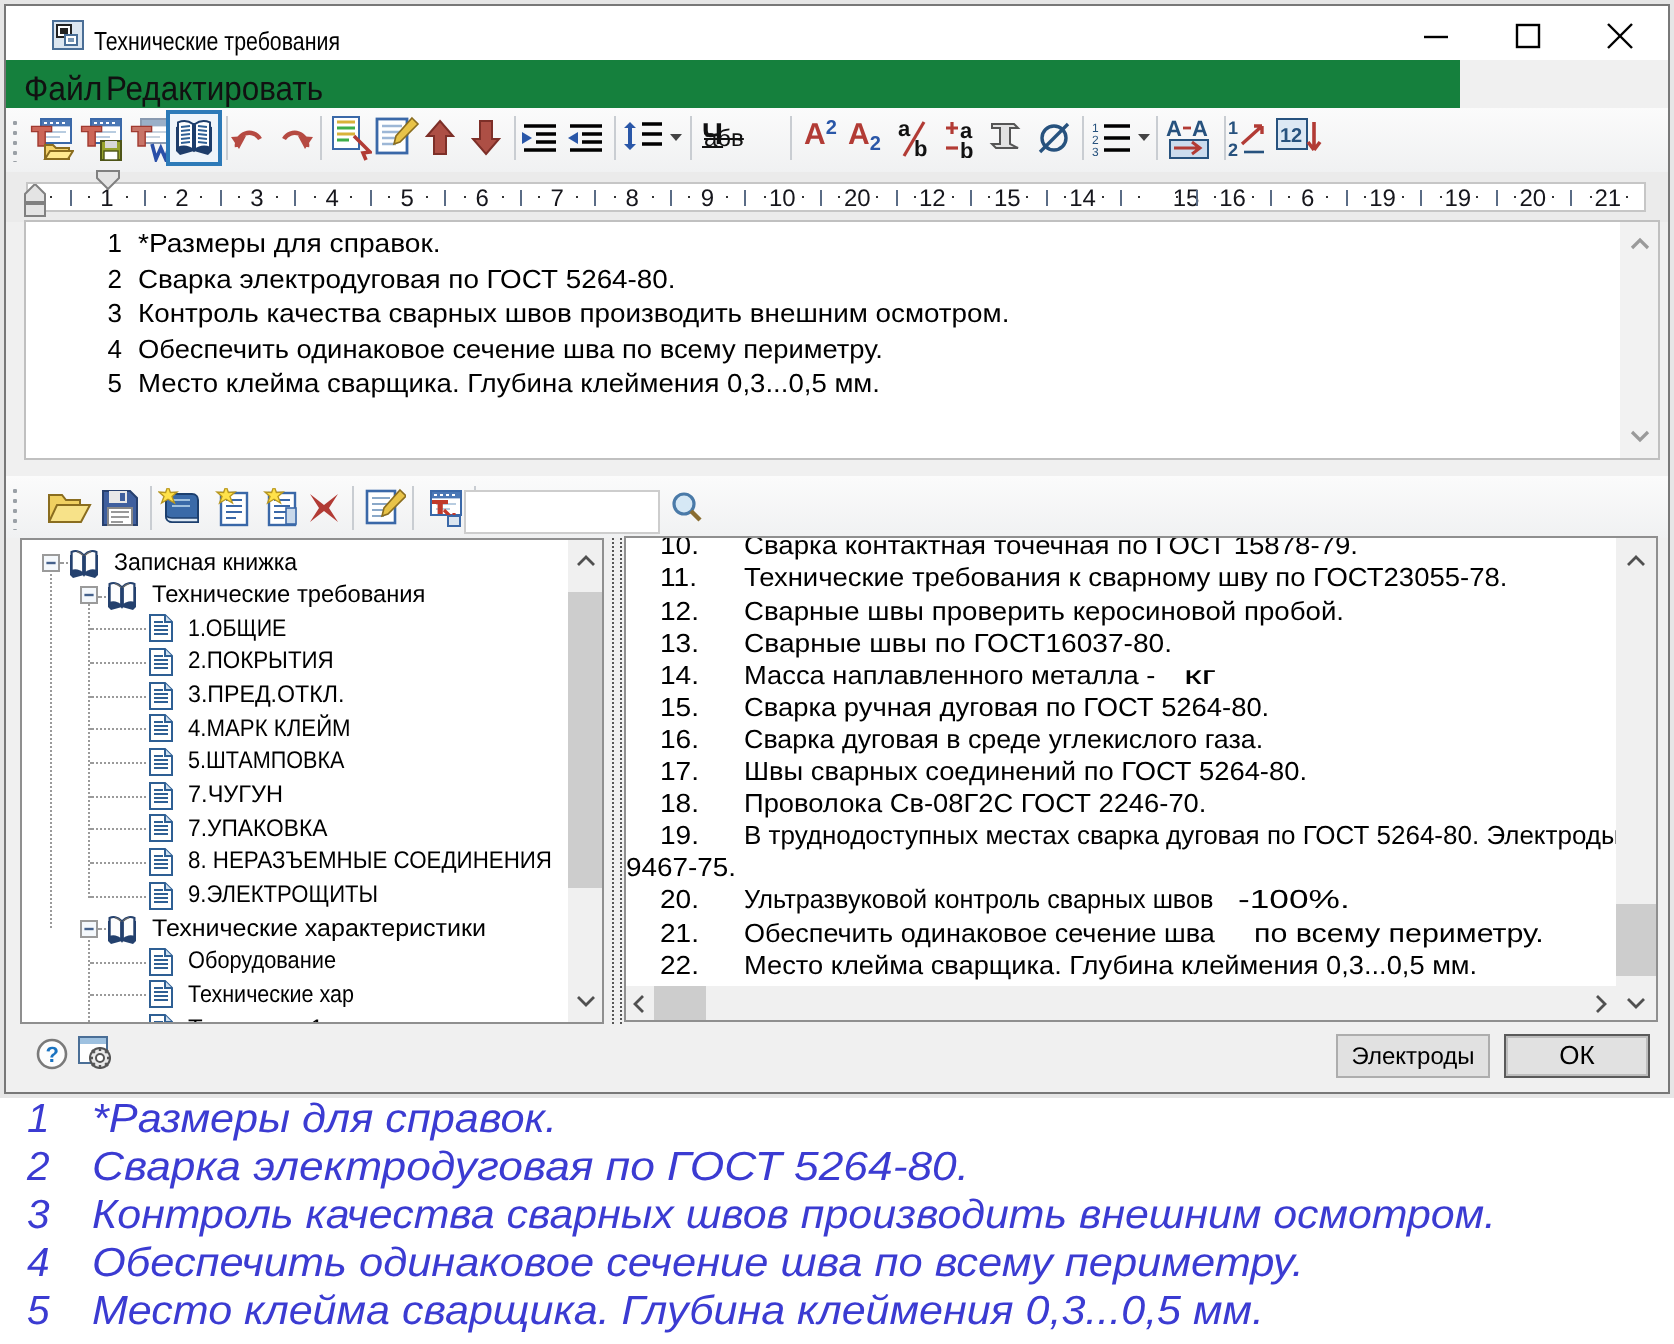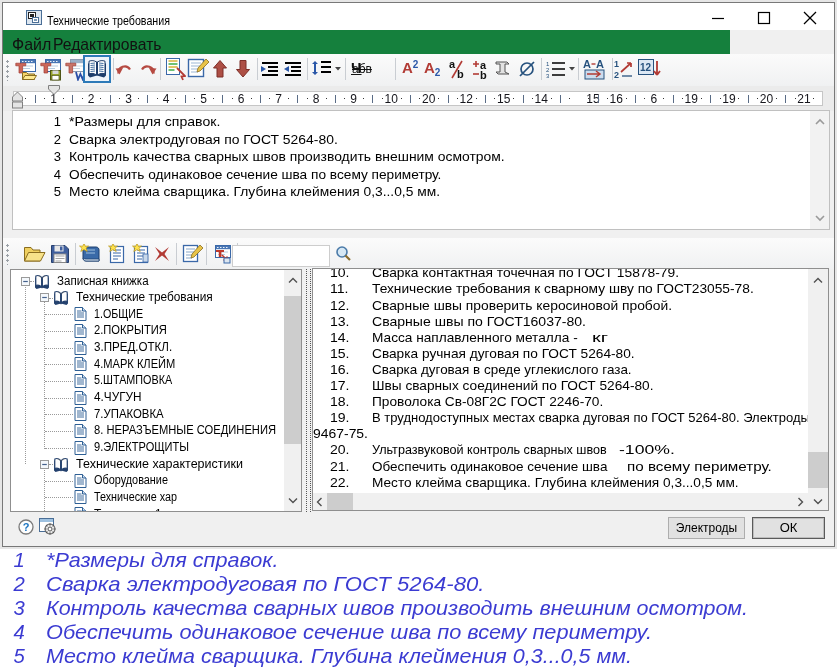--- a/index.html
+++ b/index.html
@@ -426,21 +426,21 @@
         <path d="M8.5 0.5 L8.5 4 L12 4" fill="#cfe0f0" stroke="#2e5f94"></path>
         <path d="M3 4h4.5M3 6h7M3 8h7M3 10h7" stroke="#2e5f94" stroke-width="0.9"></path>
       </svg>
 <div class="trow" style="left:83px;top:103.4px;transform:scaleX(0.8998)">5.ШТАМПОВКА</div>
       <div class="abs" style="left:34px;top:111px;width:28px;height:1px;border-top:1px dotted #9a9a9a;"></div>
       <svg class="abs" style="left:63px;top:120.54999999999995px" width="13" height="14" viewBox="0 0 13 14">
         <path d="M1 0.5 H8.5 L12 4 V13.5 H1 Z" fill="#fff" stroke="#2e5f94"></path>
         <path d="M8.5 0.5 L8.5 4 L12 4" fill="#cfe0f0" stroke="#2e5f94"></path>
         <path d="M3 4h4.5M3 6h7M3 8h7M3 10h7" stroke="#2e5f94" stroke-width="0.9"></path>
       </svg>
-<div class="trow" style="left:83px;top:120.0px;transform:scaleX(0.9810)">4.ЧУГУН</div>
+<div class="trow" style="left:83px;top:120.0px;transform:scaleX(0.9810)">7.ЧУГУН</div>
       <div class="abs" style="left:34px;top:128px;width:28px;height:1px;border-top:1px dotted #9a9a9a;"></div>
       <svg class="abs" style="left:63px;top:137.2px" width="13" height="14" viewBox="0 0 13 14">
         <path d="M1 0.5 H8.5 L12 4 V13.5 H1 Z" fill="#fff" stroke="#2e5f94"></path>
         <path d="M8.5 0.5 L8.5 4 L12 4" fill="#cfe0f0" stroke="#2e5f94"></path>
         <path d="M3 4h4.5M3 6h7M3 8h7M3 10h7" stroke="#2e5f94" stroke-width="0.9"></path>
       </svg>
 <div class="trow" style="left:83px;top:136.7px;transform:scaleX(0.9489)">7.УПАКОВКА</div>
       <div class="abs" style="left:34px;top:144px;width:28px;height:1px;border-top:1px dotted #9a9a9a;"></div>
       <svg class="abs" style="left:63px;top:153.85000000000002px" width="13" height="14" viewBox="0 0 13 14">
         <path d="M1 0.5 H8.5 L12 4 V13.5 H1 Z" fill="#fff" stroke="#2e5f94"></path>

